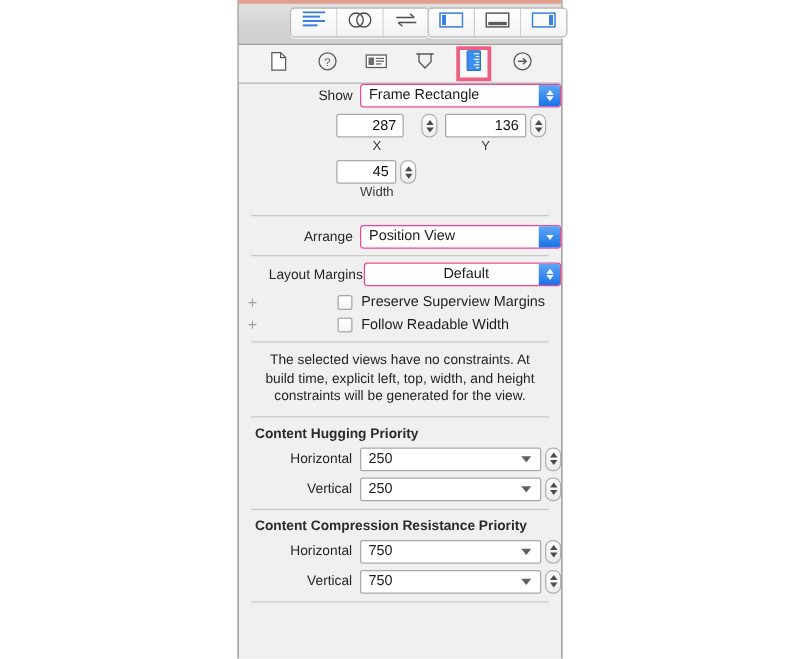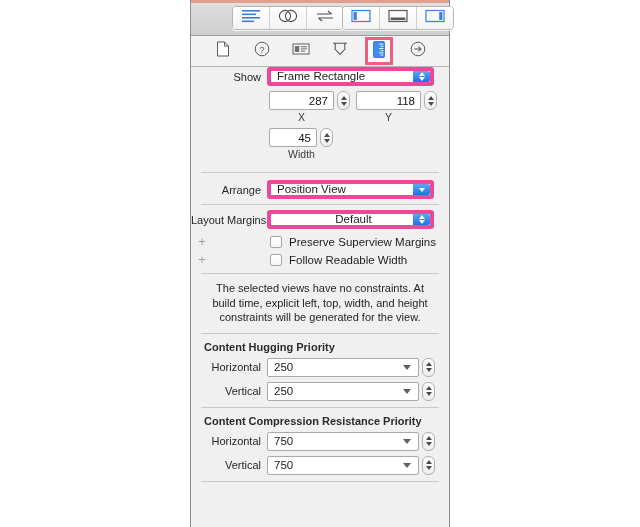--- a/index.html
+++ b/index.html
@@ -112,36 +112,37 @@
     font-weight: bold;
     font-size: 11px;
     color: #2b2b2b;
     padding: 7px 0 4px 12px;
   }
 
   .row {
     display: flex;
     align-items: center;
     margin-bottom: 5px;
+    margin-left: 24px;
   }
 
   .lbl {
     text-align: right;
     font-size: 11px;
     color: #262626;
     padding-right: 6px;
     white-space: nowrap;
   }
 
   
   .popup {
     position: relative;
     height: 19px;
     background: #ffffff;
-    border: 4px solid #ec4899;
+    border: 1px solid #ec4899;
     border-radius: 3px;
     display: flex;
     align-items: center;
     font-size: 11.5px;
     color: #1b1b1b;
     padding-left: 6px;
     box-sizing: border-box;
     cursor: default;
   }
   .popup .txt { line-height: 17px; }
@@ -444,32 +445,32 @@
           <span class="txt">Frame Rectangle</span>
           <span class="popup-arrow">
             <span class="chev chev-up"></span>
             <span class="chev chev-dn"></span>
           </span>
         </div>
       </div>
 
       <div style="display:flex; padding-left:78px;">
         <div style="width:81px;">
-          <div style="display:flex;">
+          <div style="display:flex;gap:11px;">
             <div class="numfield" style="width:65px;">287</div>
             <div class="stepper">
               <span class="st-up"></span>
                 <span class="st-dn"></span>
             </div>
           </div>
           <div class="caption" style="width:65px;">X</div>
         </div>
         <div style="width:81px; margin-left:6px;">
           <div style="display:flex;">
-            <div class="numfield" style="width:65px;">118</div>
+            <div class="numfield" style="width:65px;">136</div>
             <div class="stepper">
               <span class="st-up"></span>
                 <span class="st-dn"></span>
             </div>
           </div>
           <div class="caption" style="width:65px;">Y</div>
         </div>
       </div>
 
       <div style="display:flex; padding-left:78px;">

